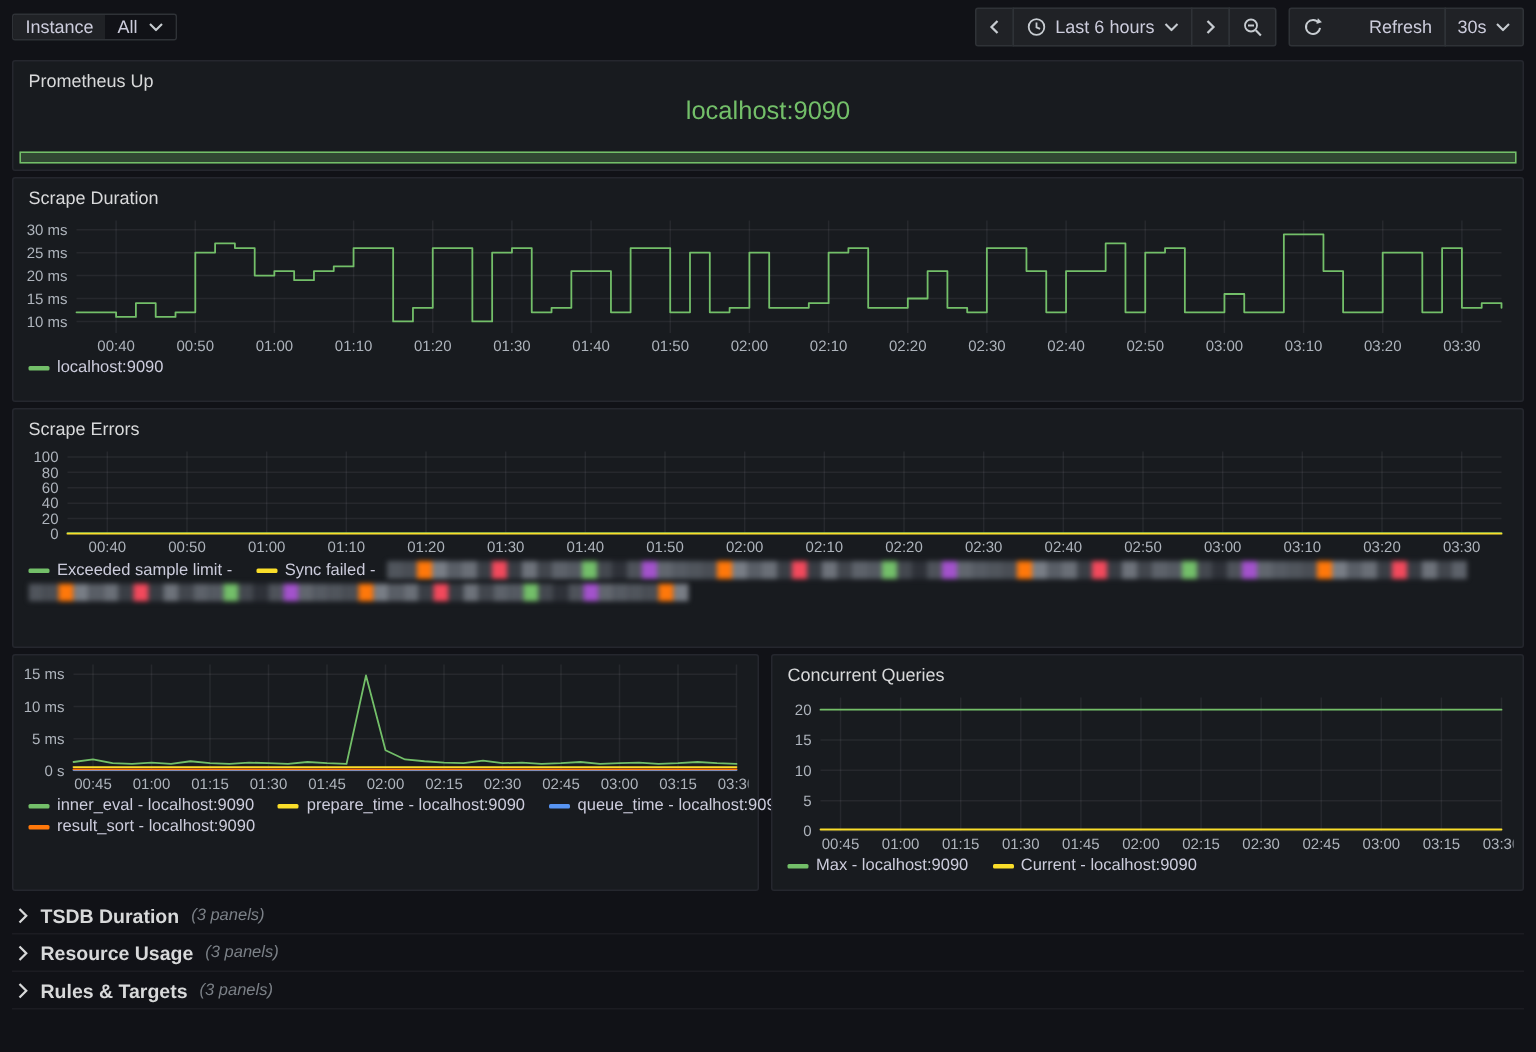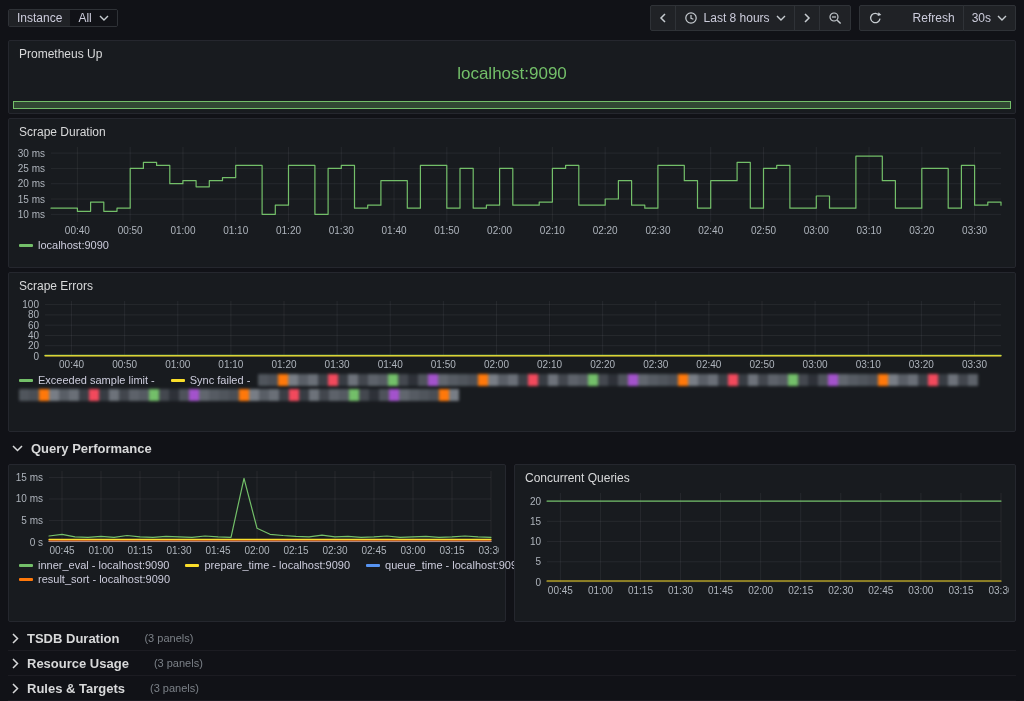--- a/index.html
+++ b/index.html
@@ -42,21 +42,21 @@
   .legend-line .legend { padding:0; }
   .blur-row { display:flex; height:12px; overflow:hidden; filter:blur(1.7px); border-radius:1px; }
   .blur-block { width:10px; height:12px; flex:0 0 auto; }
   
   .stat-value { text-align:center; font-size:17px; font-weight:500; margin-top:1px; }
   .up-bar { position:absolute; left:4px; right:4px; bottom:4px; height:8px; }
   
   .panel-row { display:flex; gap:8px; }
   .row-header { height:24px; display:flex; align-items:center; gap:8px; padding:0 4px; cursor:pointer; }
   .row-title { font-size:13px; font-weight:600; color:#d8d9da; }
-  .row-count { font-size:11px; color:#7b8087; margin-left:17px; }
+  .row-count { font-size:11px; font-style:italic; color:#7b8087; margin-left:0; }
   .collapsed-rows { display:flex; flex-direction:column; }
   .collapsed-rows .row-header { height:25px; border-bottom:1px solid rgba(204,204,220,0.06); }
 </style>
 </head>
 <body>
 
 <div class="topbar">
   <div class="toolbar-left">
     <div class="var-control">
       <span class="var-label">Instance</span>
@@ -79,21 +79,21 @@
             </svg>
         </span>
       </button>
       <button class="tb-btn">
         <span class="icon">
           <svg width="14" height="14" viewBox="0 0 14 14">
               <circle cx="7" cy="7" r="5.2" fill="none" stroke="#c7ccd1" stroke-width="1.2"></circle>
               <polyline points="7,4 7,7.3 9.4,8.3" fill="none" stroke="#c7ccd1" stroke-width="1.2"></polyline>
             </svg>
         </span>
-        <span>Last 8 hours</span>
+        <span>Last 6 hours</span>
         <span class="icon">
           <svg width="10" height="6" viewBox="0 0 10 6">
               <polyline points="1,1 5,5 9,1" fill="none" stroke="#c7ccd1" stroke-width="1.4"></polyline>
             </svg>
         </span>
       </button>
       <button class="tb-btn">
         <span class="icon">
           <svg width="8" height="12" viewBox="0 0 8 12">
               <polyline points="2,2 6,6 2,10" fill="none" stroke="#c7ccd1" stroke-width="1.5"></polyline>
@@ -382,28 +382,20 @@
           <span class="blur-block" style="background: rgb(97, 102, 110);"></span>
           <span class="blur-block" style="background: rgb(86, 91, 99);"></span>
           <span class="blur-block" style="background: rgb(80, 85, 92);"></span>
           <span class="blur-block" style="background: rgb(74, 78, 85);"></span>
           <span class="blur-block" style="background: rgb(255, 120, 10);"></span>
           <span class="blur-block" style="background: rgb(120, 125, 133);"></span>
         </div>
     </div>
   </section>
 
-  <div class="row-header">
-    <span class="icon">
-      <svg width="11" height="7" viewBox="0 0 11 7">
-          <polyline points="1,1 5.5,5.5 10,1" fill="none" stroke="#d8d9da" stroke-width="1.5"></polyline>
-        </svg>
-    </span>
-    <span class="row-title">Query Performance</span>
-  </div>
 
   <div class="panel-row">
     <section class="panel" style="width:498px; height:158px; flex:0 0 auto">
       <div class="chart" style="height:92px"><svg width="488" height="92">
             <line x1="38" y1="77" x2="480" y2="77" class="grid"></line>
             <text x="32" y="80.5" text-anchor="end" class="tick">0 s</text>
             <line x1="38" y1="55.484848484848484" x2="480" y2="55.484848484848484" class="grid"></line>
             <text x="32" y="58.984848484848484" text-anchor="end" class="tick">5 ms</text>
             <line x1="38" y1="33.96969696969697" x2="480" y2="33.96969696969697" class="grid"></line>
             <text x="32" y="37.46969696969697" text-anchor="end" class="tick">10 ms</text>
@@ -492,20 +484,30 @@
             <text x="363.82352941176475" y="107" text-anchor="middle" class="tick">02:45</text>
             <line x1="403.88235294117646" y1="6" x2="403.88235294117646" y2="95" class="grid"></line>
             <text x="403.88235294117646" y="107" text-anchor="middle" class="tick">03:00</text>
             <line x1="443.94117647058823" y1="6" x2="443.94117647058823" y2="95" class="grid"></line>
             <text x="443.94117647058823" y="107" text-anchor="middle" class="tick">03:15</text>
             <line x1="484" y1="6" x2="484" y2="95" class="grid"></line>
             <text x="484" y="107" text-anchor="middle" class="tick">03:30</text>
             <path d="M30.0,14.1L484.0,14.1" fill="none" stroke="#73bf69" stroke-width="1.2" stroke-linejoin="round" stroke-linecap="round"></path>
             <path d="M30.0,94.0L484.0,94.0" fill="none" stroke="#fade2a" stroke-width="1.2" stroke-linejoin="round" stroke-linecap="round"></path>
           </svg></div>
+      <div class="legend">
+          <span class="legend-item">
+            <span class="swatch" style="background: rgb(115, 191, 105);"></span>
+            <span>Max - localhost:9090</span>
+          </span>
+          <span class="legend-item">
+            <span class="swatch" style="background: rgb(250, 222, 42);"></span>
+            <span>Current - localhost:9090</span>
+          </span>
+        </div>
     </section>
   </div>
 
   <div class="collapsed-rows">
     <div class="row-header">
       <span class="icon">
         <svg width="7" height="11" viewBox="0 0 7 11">
             <polyline points="1,1 5.5,5.5 1,10" fill="none" stroke="#d8d9da" stroke-width="1.5"></polyline>
           </svg>
       </span>

